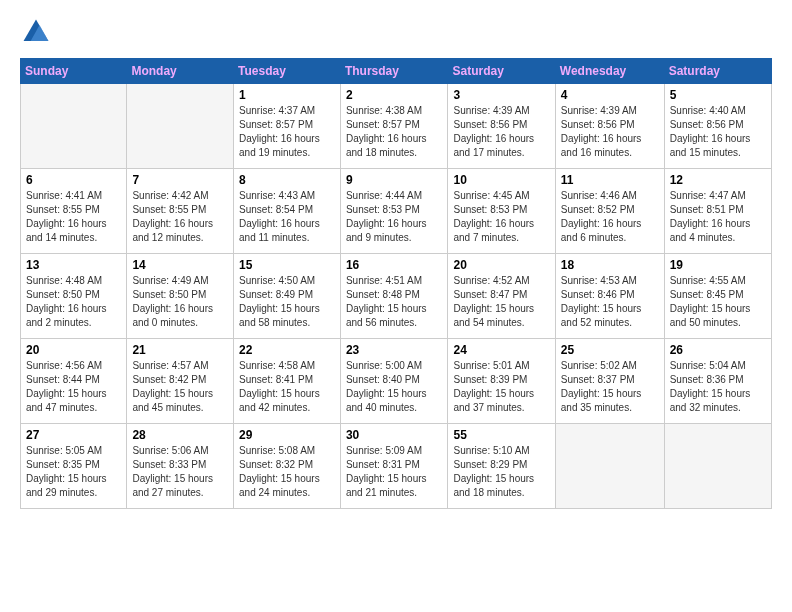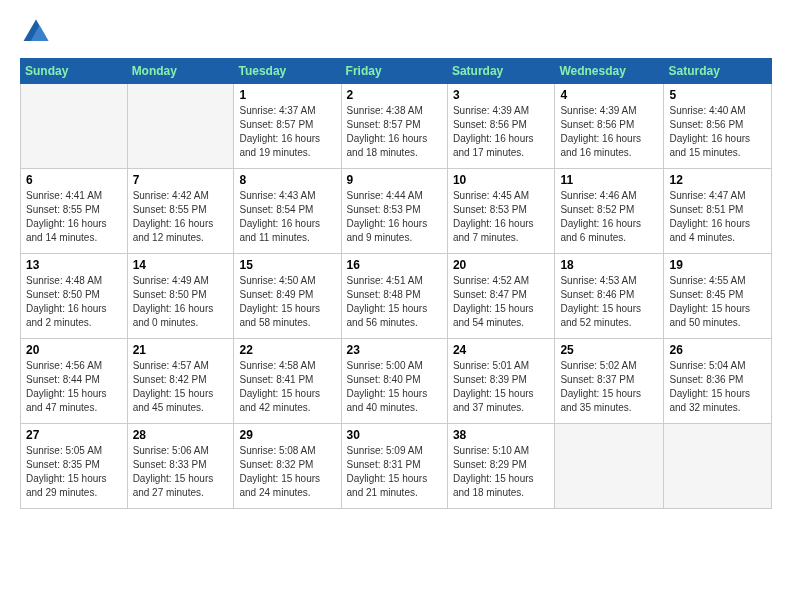--- a/index.html
+++ b/index.html
@@ -59,21 +59,21 @@
       font-size: 14px;
       color: #444;
     }
     .calendar {
       width: 100%;
       border-collapse: collapse;
       font-size: 11px;
     }
     .calendar th {
       background: #1a5fa8;
-      color: #86efac;
+      color: #f0abfc;
       padding: 5px 4px;
       text-align: left;
       font-size: 12px;
       font-weight: bold;
       border: 1px solid #1a5fa8;
     }
     .calendar td {
       border: 1px solid #ccc;
       vertical-align: top;
       padding: 4px 5px;
@@ -119,21 +119,21 @@
       <div class="title-location"></div>
     </div>
   </div>
 
   <table class="calendar">
     <thead>
       <tr>
       <th>Sunday</th>
           <th>Monday</th>
           <th>Tuesday</th>
-          <th>Friday</th>
+          <th>Thursday</th>
           <th>Saturday</th>
           <th>Wednesday</th>
           <th>Saturday</th>
         </tr>
     </thead>
     <tbody id="calendar-body">
     <tr class="week-row">
           <td class="empty"></td>
           <td class="empty"></td>
           <td>
@@ -258,21 +258,21 @@
           </td>
           <td>
             <span class="day-number">29</span>
             <div class="day-info">Sunrise: 5:08 AM<br>Sunset: 8:32 PM<br>Daylight: 15 hours and 24 minutes.</div>
           </td>
           <td>
             <span class="day-number">30</span>
             <div class="day-info">Sunrise: 5:09 AM<br>Sunset: 8:31 PM<br>Daylight: 15 hours and 21 minutes.</div>
           </td>
           <td>
-            <span class="day-number">38</span>
+            <span class="day-number">55</span>
             <div class="day-info">Sunrise: 5:10 AM<br>Sunset: 8:29 PM<br>Daylight: 15 hours and 18 minutes.</div>
           </td>
           <td class="empty"></td>
           <td class="empty"></td>
         </tr>
       </tbody>
   </table>
 </div>
 
 </body></html>

